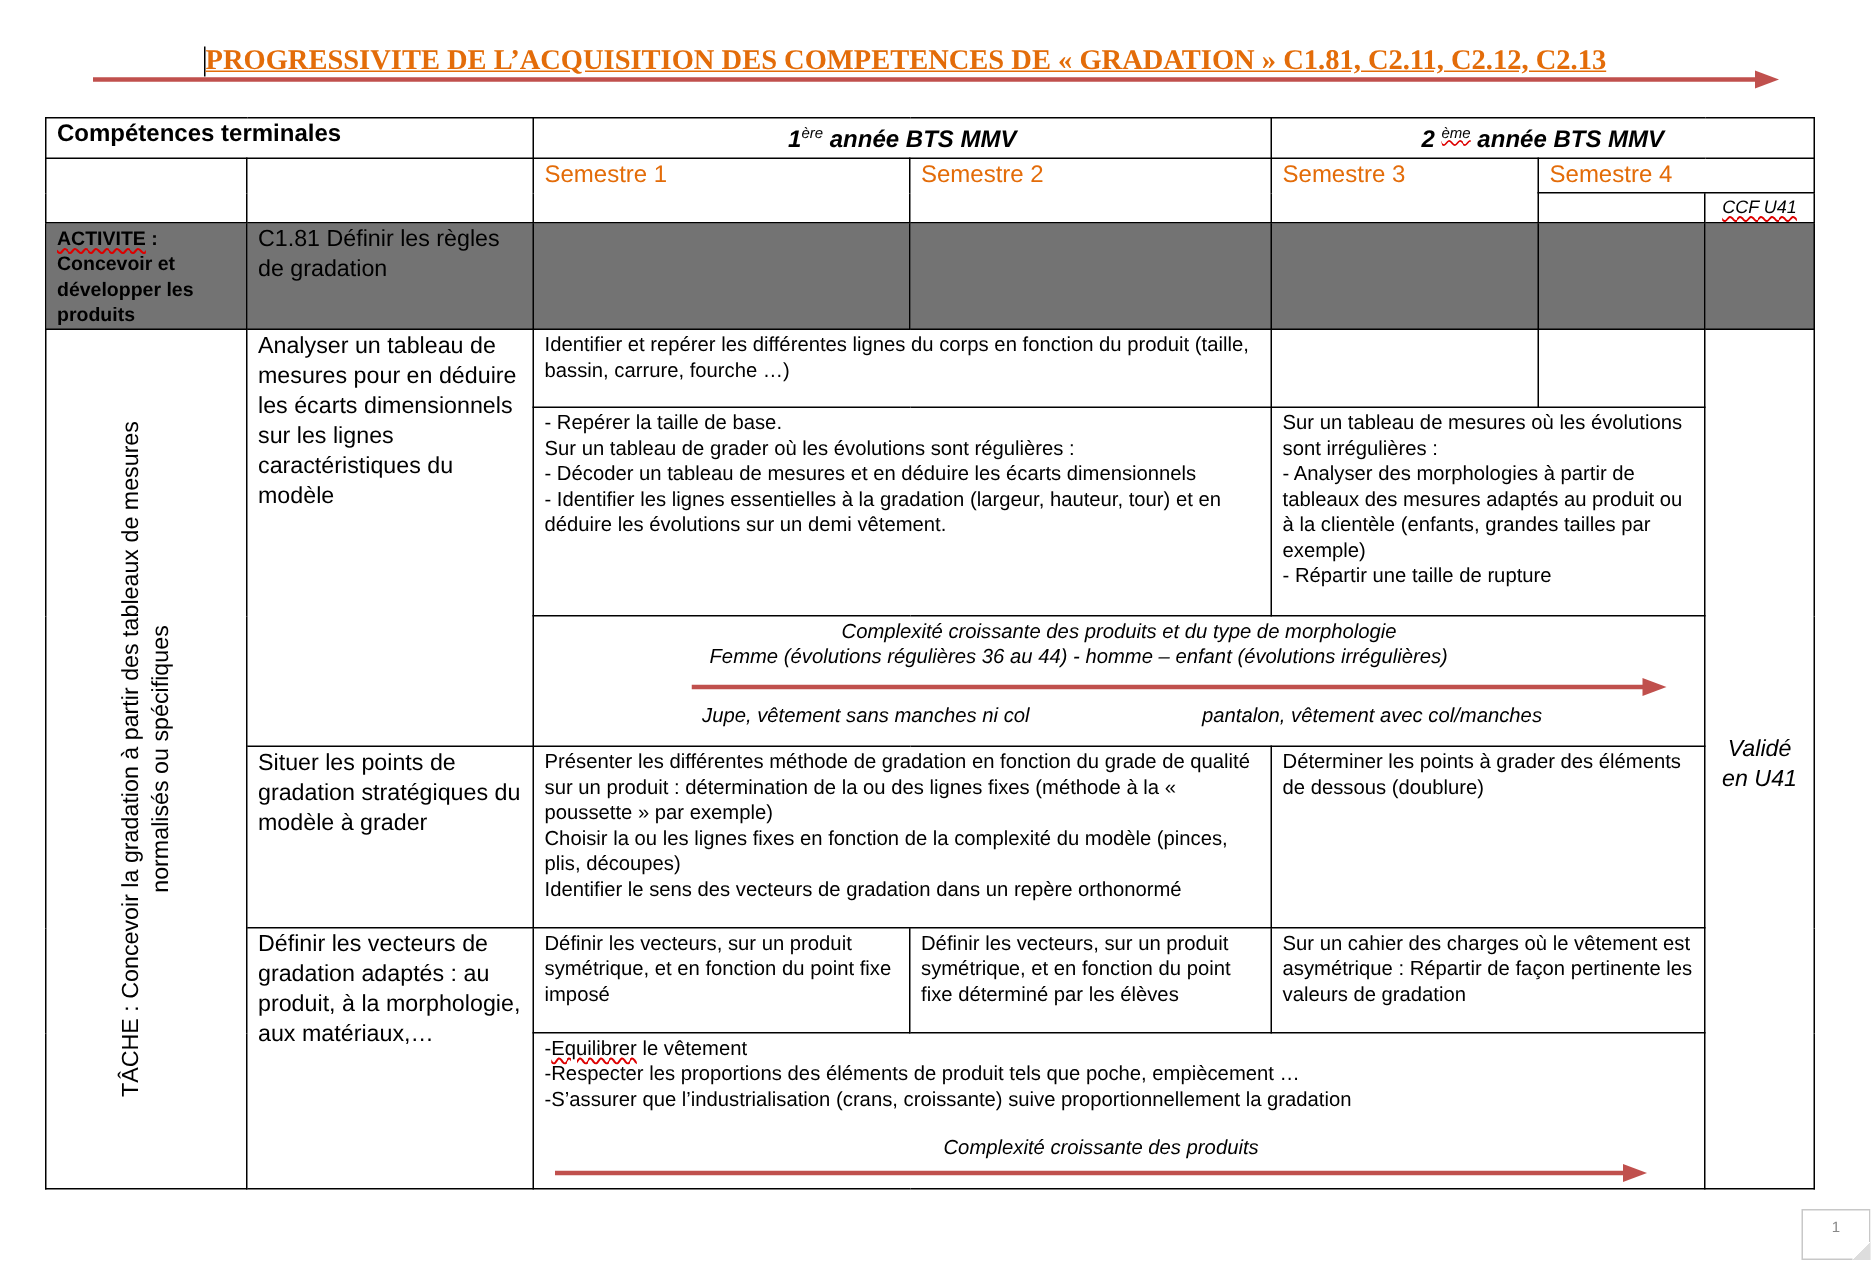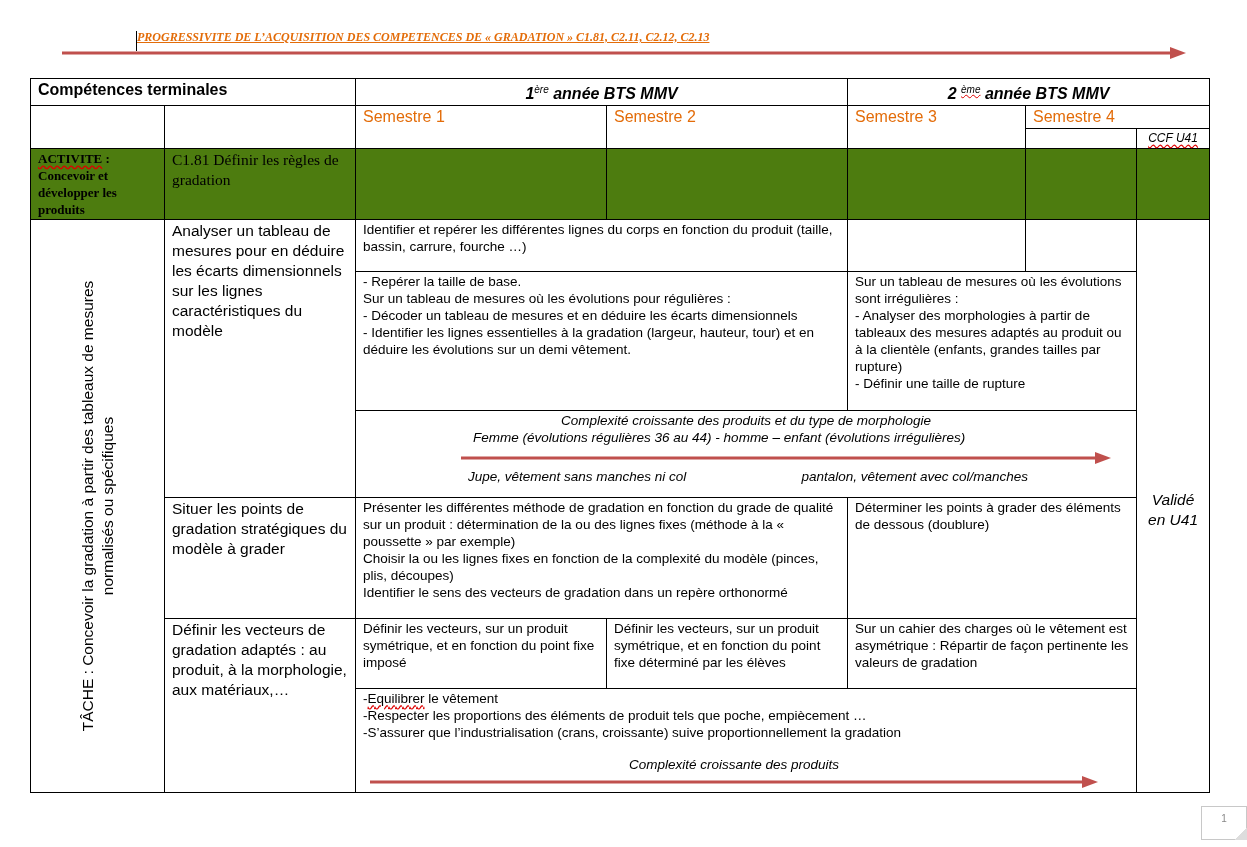--- a/index.html
+++ b/index.html
@@ -1,28 +1,28 @@
 <!DOCTYPE html>
 <html><head>
 <meta charset="utf-8">
 <style>
   html, body { margin:0; padding:0; background:#ffffff; }
   body { width:1247px; height:847px; position:relative; overflow:hidden; font-family:"Liberation Sans", sans-serif; color:#000; }
   .title {
     position:absolute; left:137px; top:30px; font-family:"Liberation Serif", serif; font-weight:bold;
-    font-size:12px; color:#e36c09; text-decoration:underline; letter-spacing:0px; white-space:nowrap;font-style:italic;
+    font-size:19px; color:#e36c09; text-decoration:underline; letter-spacing:0px; white-space:nowrap;
   }
   .cursor { position:absolute; left:136px; top:31px; width:1px; height:20px; background:#000; }
   .title-arrow { position:absolute; left:62px; top:46px; width:1124px; height:14px; }
   table.grid { position:absolute; left:30px; top:78px; width:1179px; height:708px; border-collapse:collapse; table-layout:fixed; }
   table.grid td { border:1px solid #000; vertical-align:top; padding:1px 7px; font-size:13.5px; line-height:17px; }
   .hdr-bold { font-weight:bold; font-size:16px !important; line-height:20px !important; }
   .center { text-align:center;font-style:italic; }
   .sem { color:#e36c09; font-size:16px !important; text-align:left; line-height:20px !important; }
-  .peach { background:#4d7c0f;font-family:Liberation Serif, serif; }
+  .peach { background:#737373; }
   .act { font-weight:bold; font-size:13px !important; line-height:17px !important; }
   .act .u { text-decoration:underline wavy #d00; }
   .big { font-size:15.5px !important; line-height:20px !important; }
   .small { font-size:12px !important; }
   .italic { font-style:italic; }
   .vert-cell { position:relative; padding:0 !important; }
   .vert-text { position:absolute; left:50%; top:50%; transform:translate(-50%,-50%) rotate(-90deg); width:520px; text-align:center; font-size:15.5px; line-height:20px; }
   .arrow-svg { display:block; margin:0 auto; }
   .page-badge { position:absolute; left:1201px; top:806px; width:44px; height:32px; border:1px solid #c8c8c8; background:#fff; font-size:10px; color:#888; text-align:center; line-height:24px; }
   .page-badge::after { content:""; position:absolute; right:-1px; bottom:-1px; width:12px; height:12px; background:linear-gradient(135deg, #fff 50%, #ddd 50%); }
@@ -83,28 +83,28 @@
     <td colspan="2">Identifier et repérer les différentes lignes du corps en fonction du produit (taille, bassin, carrure, fourche …)</td>
     <td></td>
     <td></td>
     <td rowspan="7" class="center big" style="vertical-align:middle;padding-top:16px">
       <div style="margin-top:-8px;width:50px;margin-left:auto;margin-right:auto">Validé en U41</div>
     </td>
   </tr>
   <tr style="height:139px">
     <td colspan="2">
       <div>- Repérer la taille de base.</div>
-      <div>Sur un tableau de mesures où les évolutions pour régulières :</div>
+      <div>Sur un tableau de grader où les évolutions sont régulières :</div>
       <div>- Décoder un tableau de mesures et en déduire les écarts dimensionnels</div>
       <div>- Identifier les lignes essentielles à la gradation (largeur, hauteur, tour) et en déduire les évolutions sur un demi vêtement.</div>
     </td>
     <td colspan="2">
       <div>Sur un tableau de mesures où les évolutions sont irrégulières :</div>
-      <div>- Analyser des morphologies à partir de tableaux des mesures adaptés au produit ou à la clientèle (enfants, grandes tailles par rupture)</div>
-      <div>- Définir une taille de rupture</div>
+      <div>- Analyser des morphologies à partir de tableaux des mesures adaptés au produit ou à la clientèle (enfants, grandes tailles par exemple)</div>
+      <div>- Répartir une taille de rupture</div>
     </td>
   </tr>
   <tr style="height:87px">
     <td colspan="4" class="italic" style="padding-top:1px">
       <div class="center">Complexité croissante des produits et du type de morphologie</div>
       <div style="padding-left:110px">Femme (évolutions régulières 36 au 44) - homme – enfant (évolutions irrégulières)</div>
       <svg class="arrow-svg" width="770" height="16" style="margin:4px 0 0 98px">
         <line x1="0" y1="8" x2="636" y2="8" stroke="#c0504d" stroke-width="3"></line>
         <polygon points="634,2 650,8 634,14" fill="#c0504d"></polygon>
       </svg>

